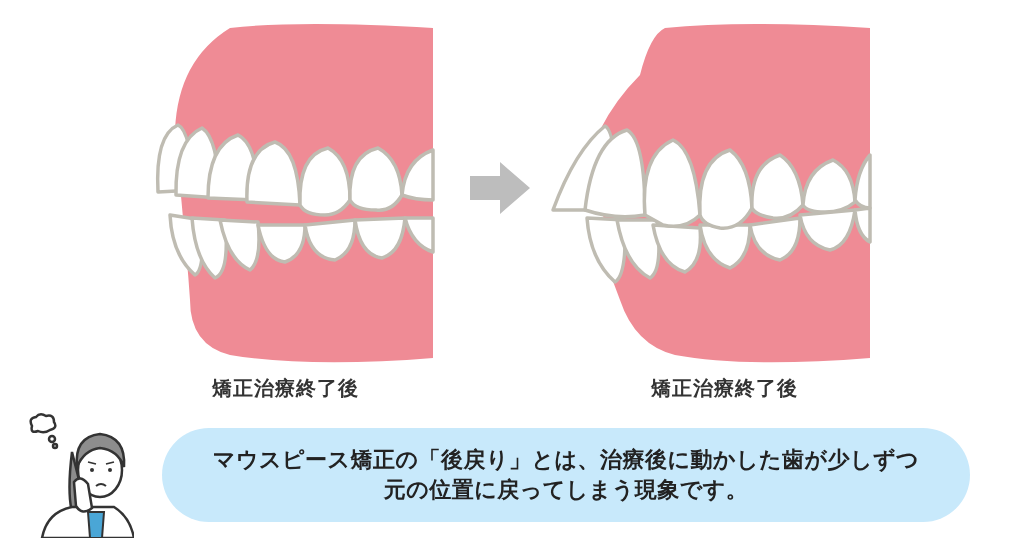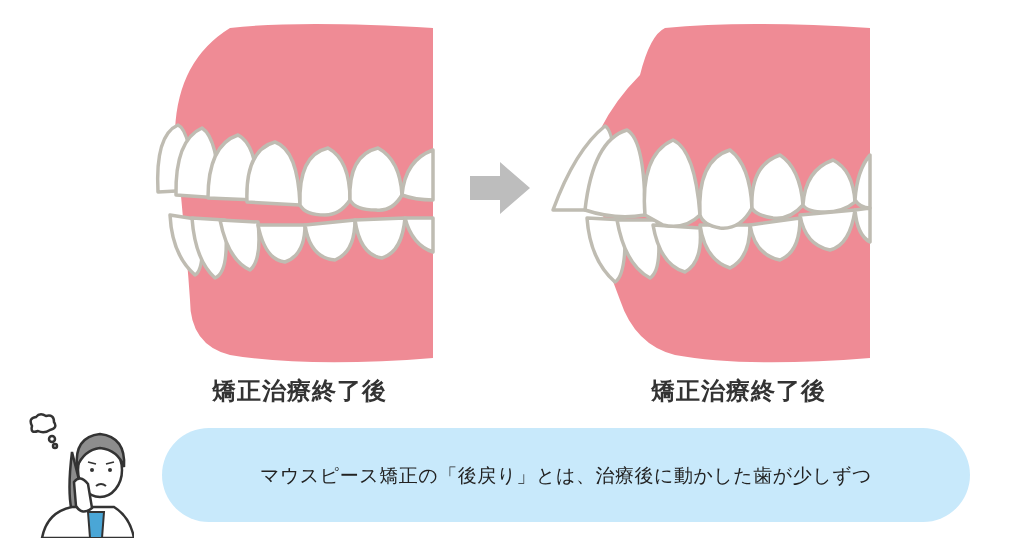--- a/index.html
+++ b/index.html
@@ -3,28 +3,28 @@
   <meta charset="utf-8">
   <style>
     html, body { margin: 0; padding: 0; background: #ffffff; }
     body { width: 1024px; height: 538px; position: relative; overflow: hidden;
            font-family: "DejaVu Sans", "Liberation Sans", sans-serif; color: #333333; }
     .panel { position: absolute; }
     .panel svg { display: block; }
     #panel-before { left: 150px; top: 20px; width: 290px; height: 345px; }
     #panel-after { left: 545px; top: 20px; width: 330px; height: 345px; }
     #arrow { position: absolute; left: 470px; top: 162px; width: 62px; height: 52px; }
-    .caption { position: absolute; top: 375px; font-size: 24px; font-weight: bold;
+    .caption { position: absolute; top: 375px; font-size: 20px; font-weight: bold;
                color: #333333; letter-spacing: 1px; white-space: nowrap; }
     #caption-before { left: 212px; }
     #caption-after { left: 651px; }
     #note-bubble { position: absolute; left: 162px; top: 428px; width: 808px; height: 94px;
                    background: #c8e9fb; border-radius: 47px;
                    display: flex; flex-direction: column; align-items: center; justify-content: center; }
-    .note-line { font-size: 19px; font-weight: normal; color: #222222; line-height: 30px;
+    .note-line { font-size: 22px; font-weight: bold; color: #222222; line-height: 30px;
                  white-space: nowrap; letter-spacing: 0.5px; }
     #person { position: absolute; left: 22px; top: 412px; width: 112px; height: 126px; }
   </style>
 </head>
 <body>
 
 <div class="panel" id="panel-before">
   <svg width="290" height="345" viewBox="0 0 290 345">
 
     <path d="M80 8 Q150 0 283 8 L283 338 Q160 348 80 335 Q40 325 40 280 Q38 250 35 220 L25 110 Q28 40 80 8 Z" fill="#ef8b95"></path>
@@ -105,13 +105,14 @@
     <path d="M66 50 L74 52 M84 52 L92 50" stroke="#333" stroke-width="1.8" fill="none"></path>
 
     <path d="M74 74 Q79 70 84 74" stroke="#333" stroke-width="2" fill="none"></path>
 
     <path d="M52 70 Q58 62 66 72 L70 96 Q60 104 54 94 Z" fill="#ffffff" stroke="#333" stroke-width="2.5"></path>
   </svg>
 </div>
 
 <div id="note-bubble">
   <div class="note-line">マウスピース矯正の「後戻り」とは、治療後に動かした歯が少しずつ</div>
+  <div class="note-line">元の位置に戻ってしまう現象です。</div>
 </div>
 
 </body></html>

